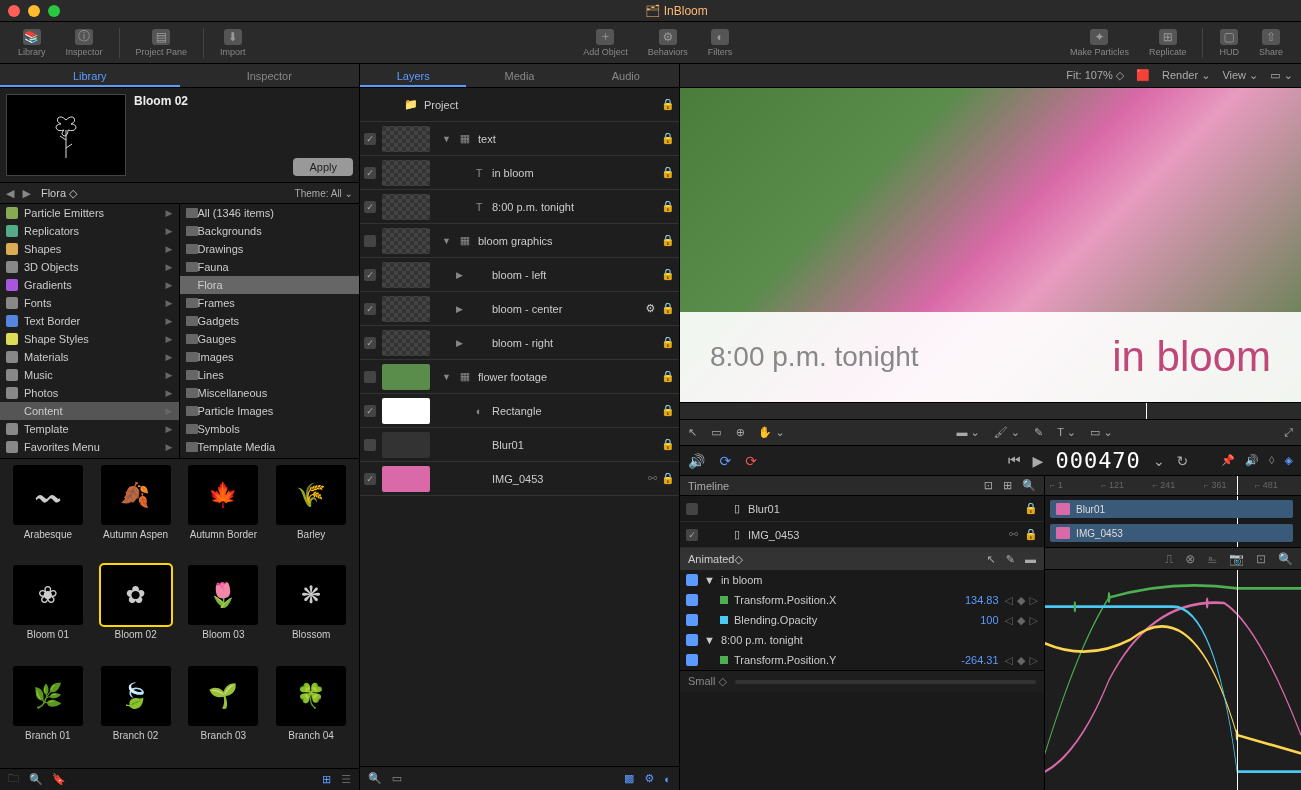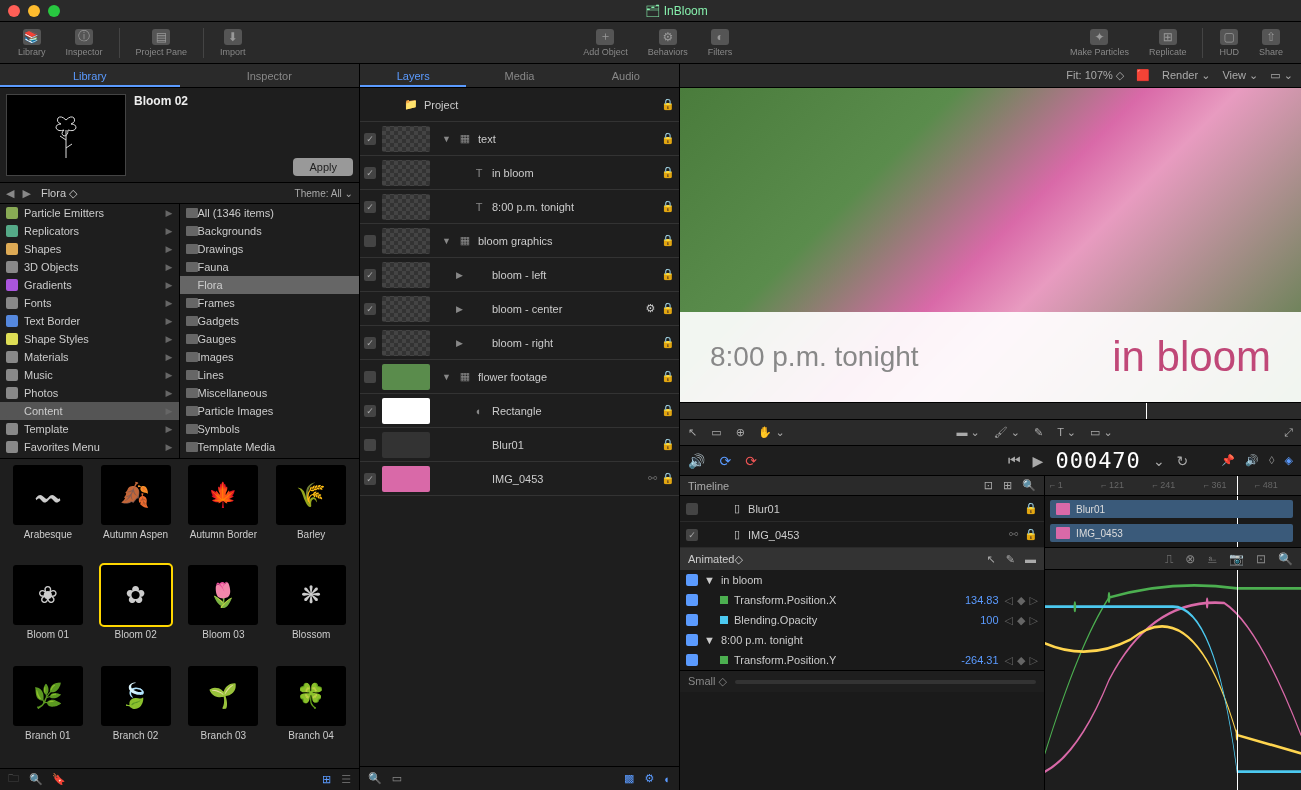--- a/index.html
+++ b/index.html
@@ -1,21 +1,21 @@
 <!DOCTYPE html>
 <html><head>
 <meta charset="utf-8">
 <style>
 *{margin:0;padding:0;box-sizing:border-box;font-family:-apple-system,BlinkMacSystemFont,"Helvetica Neue",sans-serif;user-select:none}
 body{background:#1a1a1a;color:#ccc;font-size:11px;width:1301px;height:790px;overflow:hidden;display:flex;flex-direction:column}
 .titlebar{height:22px;background:#2a2a2a;display:flex;align-items:center;padding:0 8px;border-bottom:1px solid #000}
 .traffic{display:flex;gap:8px}
 .dot{width:12px;height:12px;border-radius:50%}
 .dot.r{background:#ff5f57}.dot.y{background:#febc2e}.dot.g{background:#28c840}
-.title-center{flex:1;text-align:center;font-size:12px;color:#86efac}
+.title-center{flex:1;text-align:center;font-size:12px;color:#fdba74}
 .toolbar{height:42px;background:#2a2a2a;display:flex;align-items:center;padding:0 8px;border-bottom:1px solid #000}
 .tb-btn{display:flex;flex-direction:column;align-items:center;padding:2px 10px;font-size:9px;color:#888;cursor:pointer}
 .tb-btn .ic{width:18px;height:16px;background:#555;border-radius:3px;margin-bottom:2px;display:flex;align-items:center;justify-content:center;font-size:12px;color:#999}
 .tb-sep{width:1px;height:30px;background:#444;margin:0 6px}
 .tb-spacer{flex:1}
 .main{flex:1;display:flex;min-height:0}
 .left-panel{width:360px;display:flex;flex-direction:column;background:#1e1e1e;border-right:1px solid #000}
 .tabs{display:flex;height:24px;border-bottom:1px solid #000}
 .tab{flex:1;text-align:center;line-height:24px;font-size:11px;color:#888;background:#2a2a2a;cursor:pointer}
 .tab.active{color:#5b9bff;border-bottom:2px solid #5b9bff}

